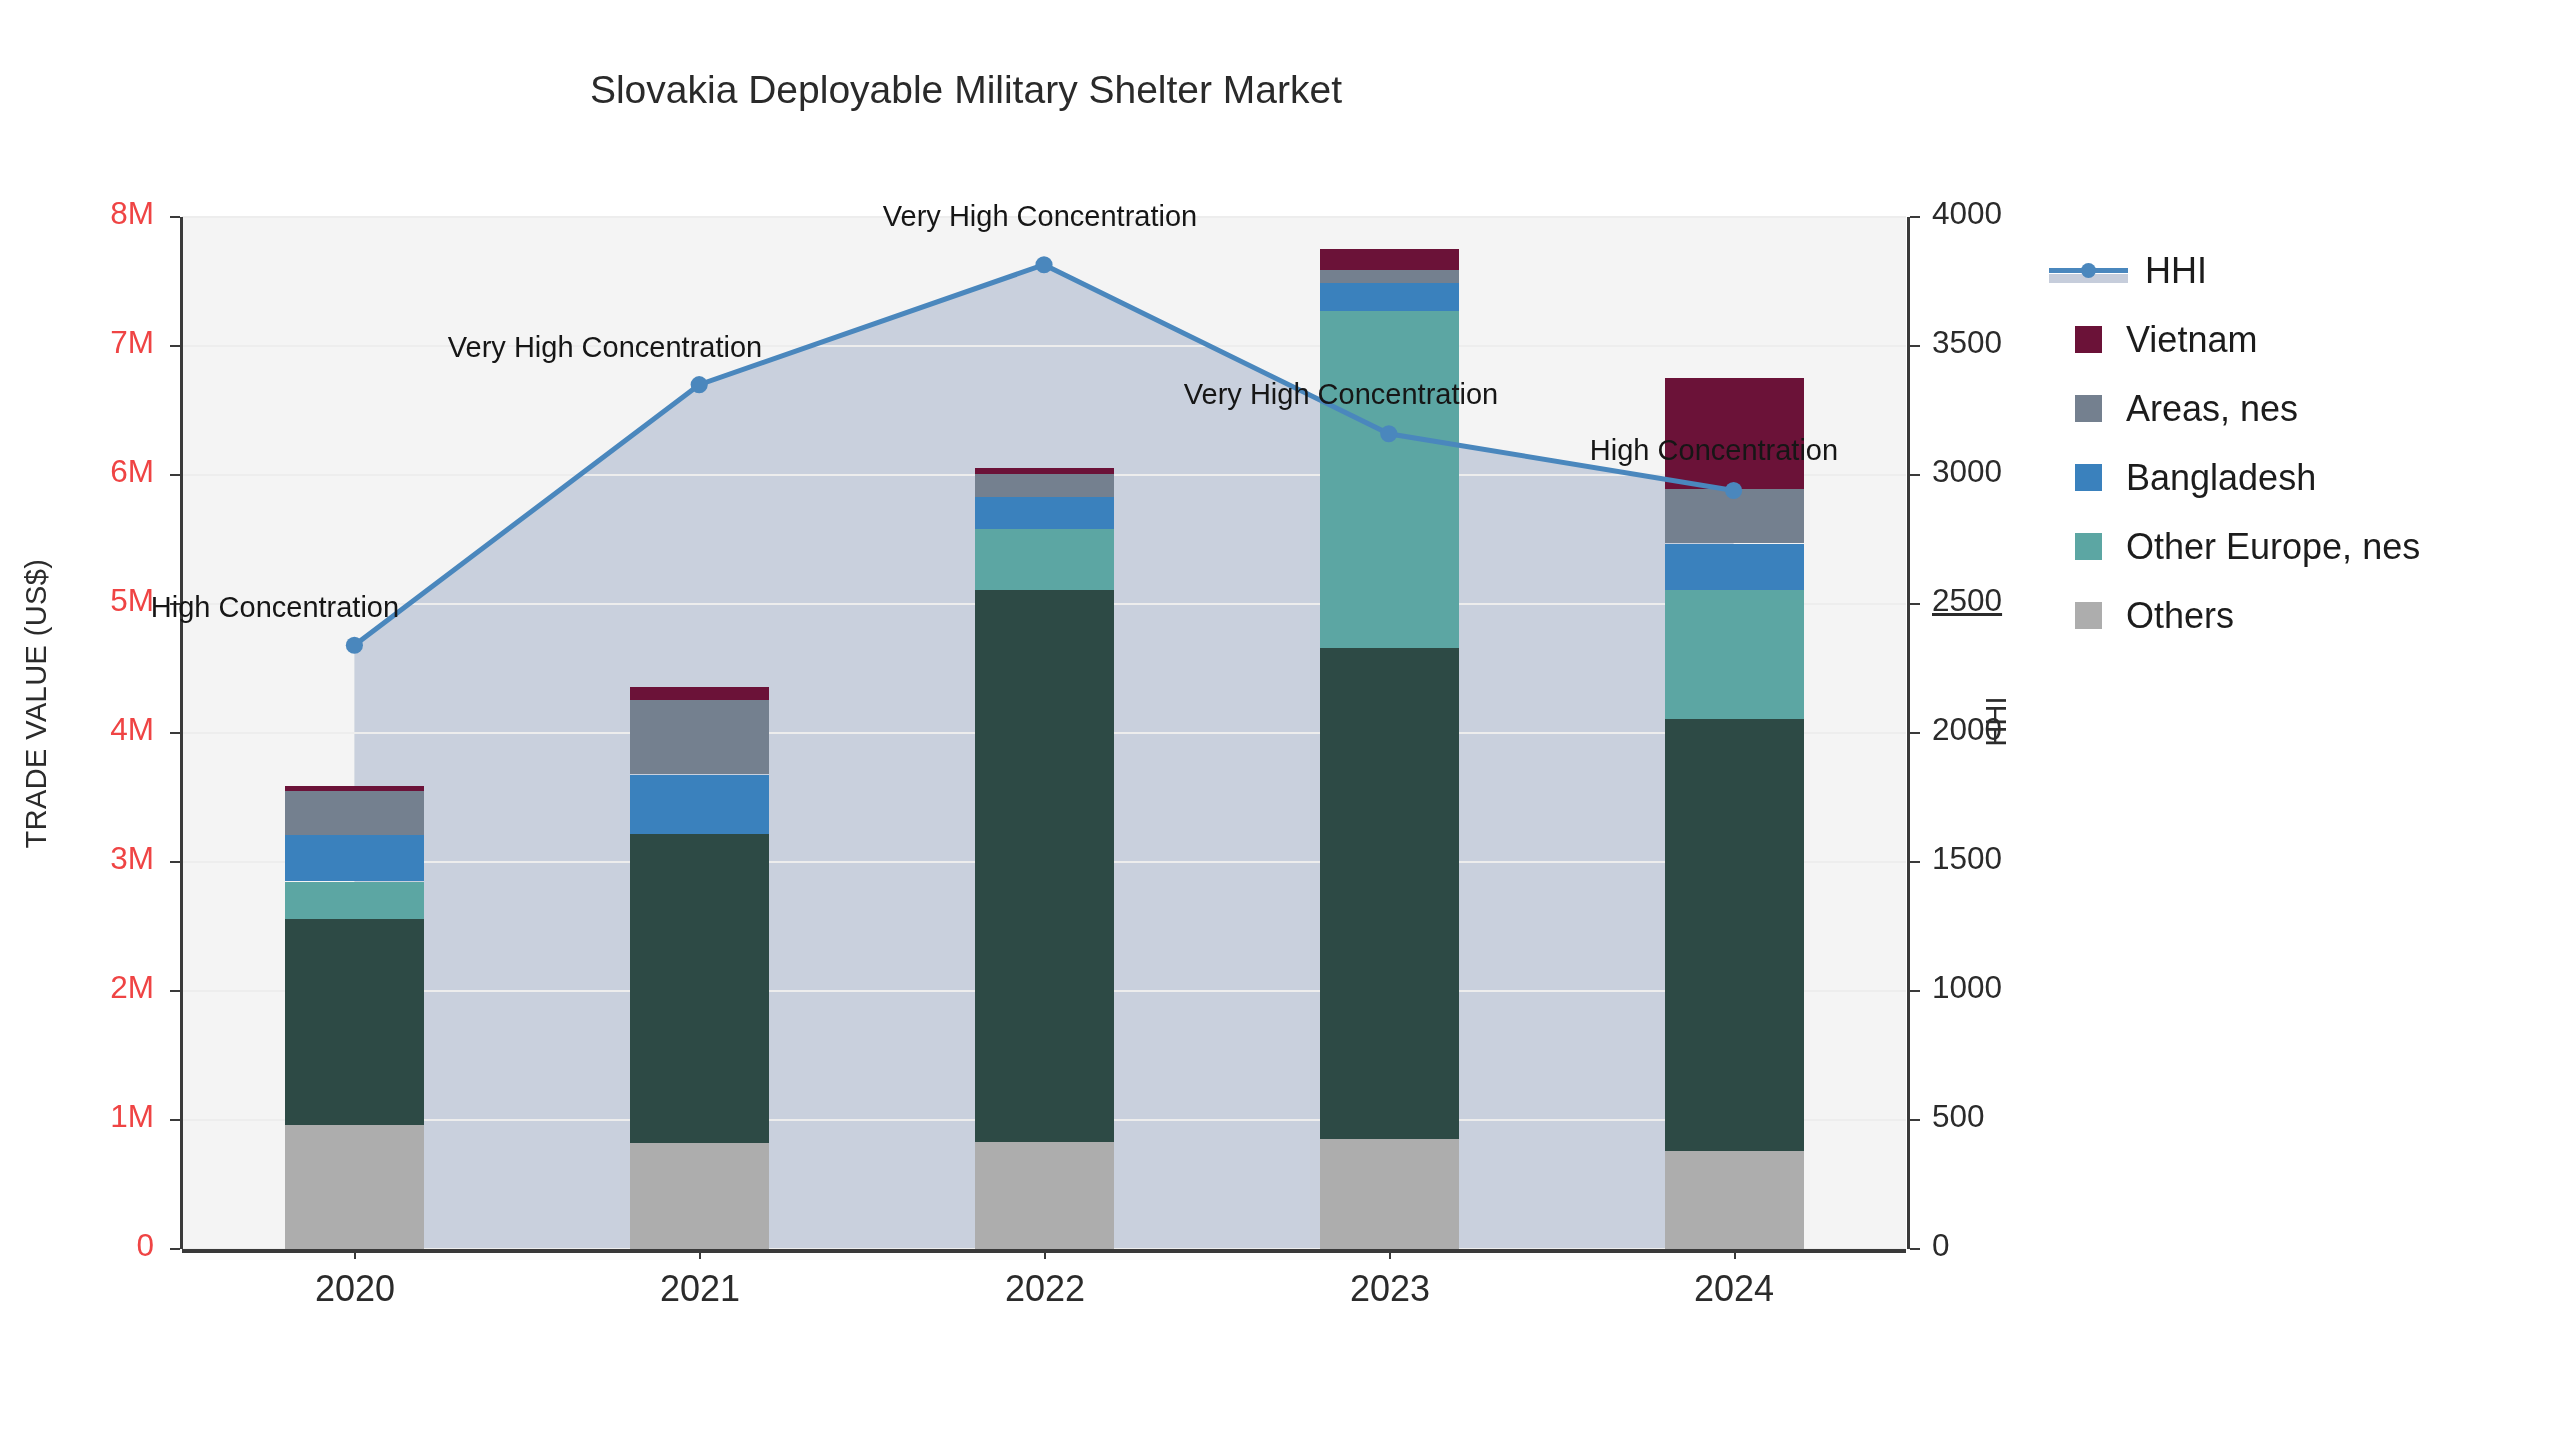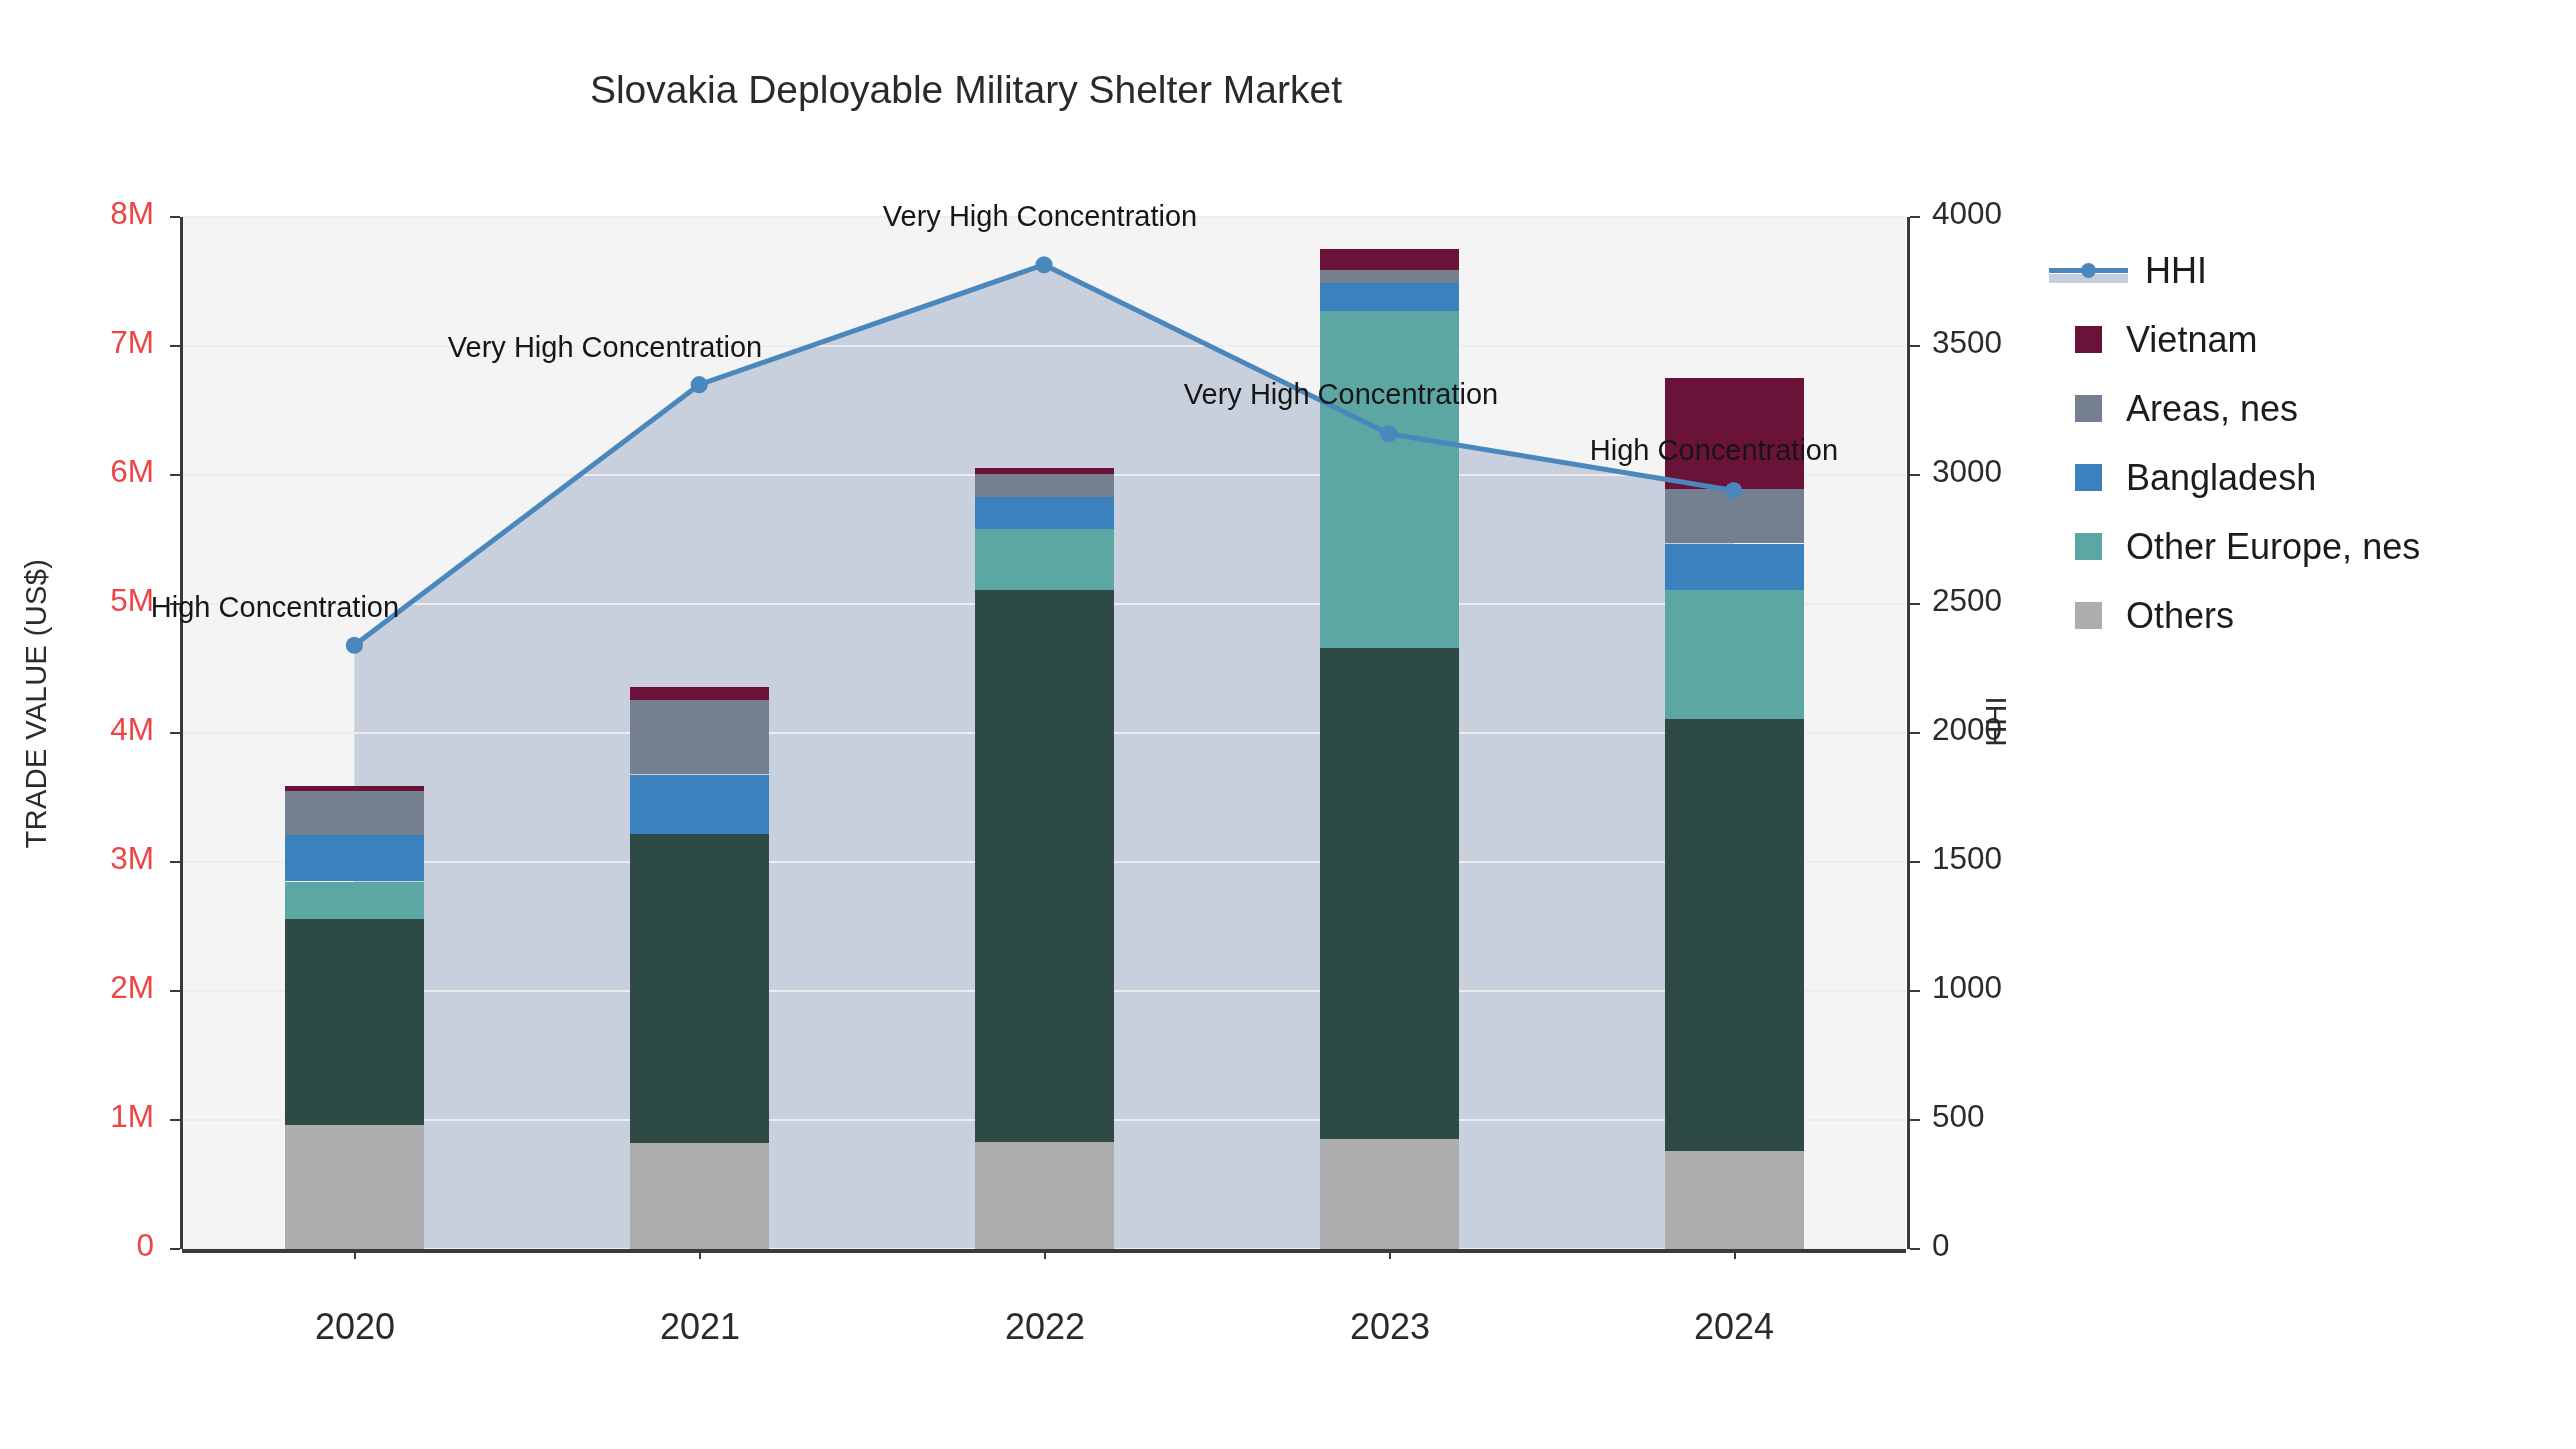--- a/index.html
+++ b/index.html
@@ -38,21 +38,21 @@
   #y-axis-right{position:absolute;left:1907px;top:217px;width:2.9px;height:1032px;background:#3a3a3a;}
 
   .tickmark{position:absolute;width:10px;height:2.1px;background:#3a3a3a;}
   .tickmark.left{left:170px;}
   .tickmark.right{left:1910px;}
   .xtickmark{position:absolute;top:1249px;width:2.1px;height:10px;background:#3a3a3a;}
 
   
   .ytick-l{position:absolute;right:2422px;text-align:right;font-size:31.5px;color:#ef4444;white-space:nowrap;}
   .ytick-r{position:absolute;left:1932px;font-size:31.5px;color:#2b2b2b;white-space:nowrap;}
-  .xtick{position:absolute;top:1268px;width:186px;text-align:center;font-size:36px;color:#2b2b2b;margin-top:38px;}
+  .xtick{position:absolute;top:1268px;width:186px;text-align:center;font-size:36px;color:#2b2b2b;}
 
   
   #ylabel-left{
     position:absolute;left:-186px;top:687px;width:444px;text-align:center;
     transform:rotate(-90deg);font-size:29px;color:#2b2b2b;letter-spacing:0.4px;
   }
   #ylabel-right{
     position:absolute;left:1889px;top:705px;width:215px;text-align:center;
     transform:rotate(-90deg);font-size:29px;color:#2b2b2b;
   }
@@ -182,21 +182,21 @@
       <div class="ytick-r" style="top: 1227px;">0</div>
       <div class="tickmark right" style="top: 1119px;"></div>
       <div class="ytick-r" style="top: 1098px;">500</div>
       <div class="tickmark right" style="top: 990px;"></div>
       <div class="ytick-r" style="top: 969px;">1000</div>
       <div class="tickmark right" style="top: 861px;"></div>
       <div class="ytick-r" style="top: 840px;">1500</div>
       <div class="tickmark right" style="top: 732px;"></div>
       <div class="ytick-r" style="top: 711px;">2000</div>
       <div class="tickmark right" style="top: 603px;"></div>
-      <div class="ytick-r" style="top: 582px;">2500</div>
+      <div class="ytick-r" style="top: 582px; text-decoration: underline;">2500</div>
       <div class="tickmark right" style="top: 474px;"></div>
       <div class="ytick-r" style="top: 453px;">3000</div>
       <div class="tickmark right" style="top: 345px;"></div>
       <div class="ytick-r" style="top: 324px;">3500</div>
       <div class="tickmark right" style="top: 216px;"></div>
       <div class="ytick-r" style="top: 195px;">4000</div>
       <div class="xtickmark" style="left: 354px;"></div>
       <div class="xtick" style="left: 262px;">2020</div>
       <div class="xtickmark" style="left: 699px;"></div>
       <div class="xtick" style="left: 607px;">2021</div>

